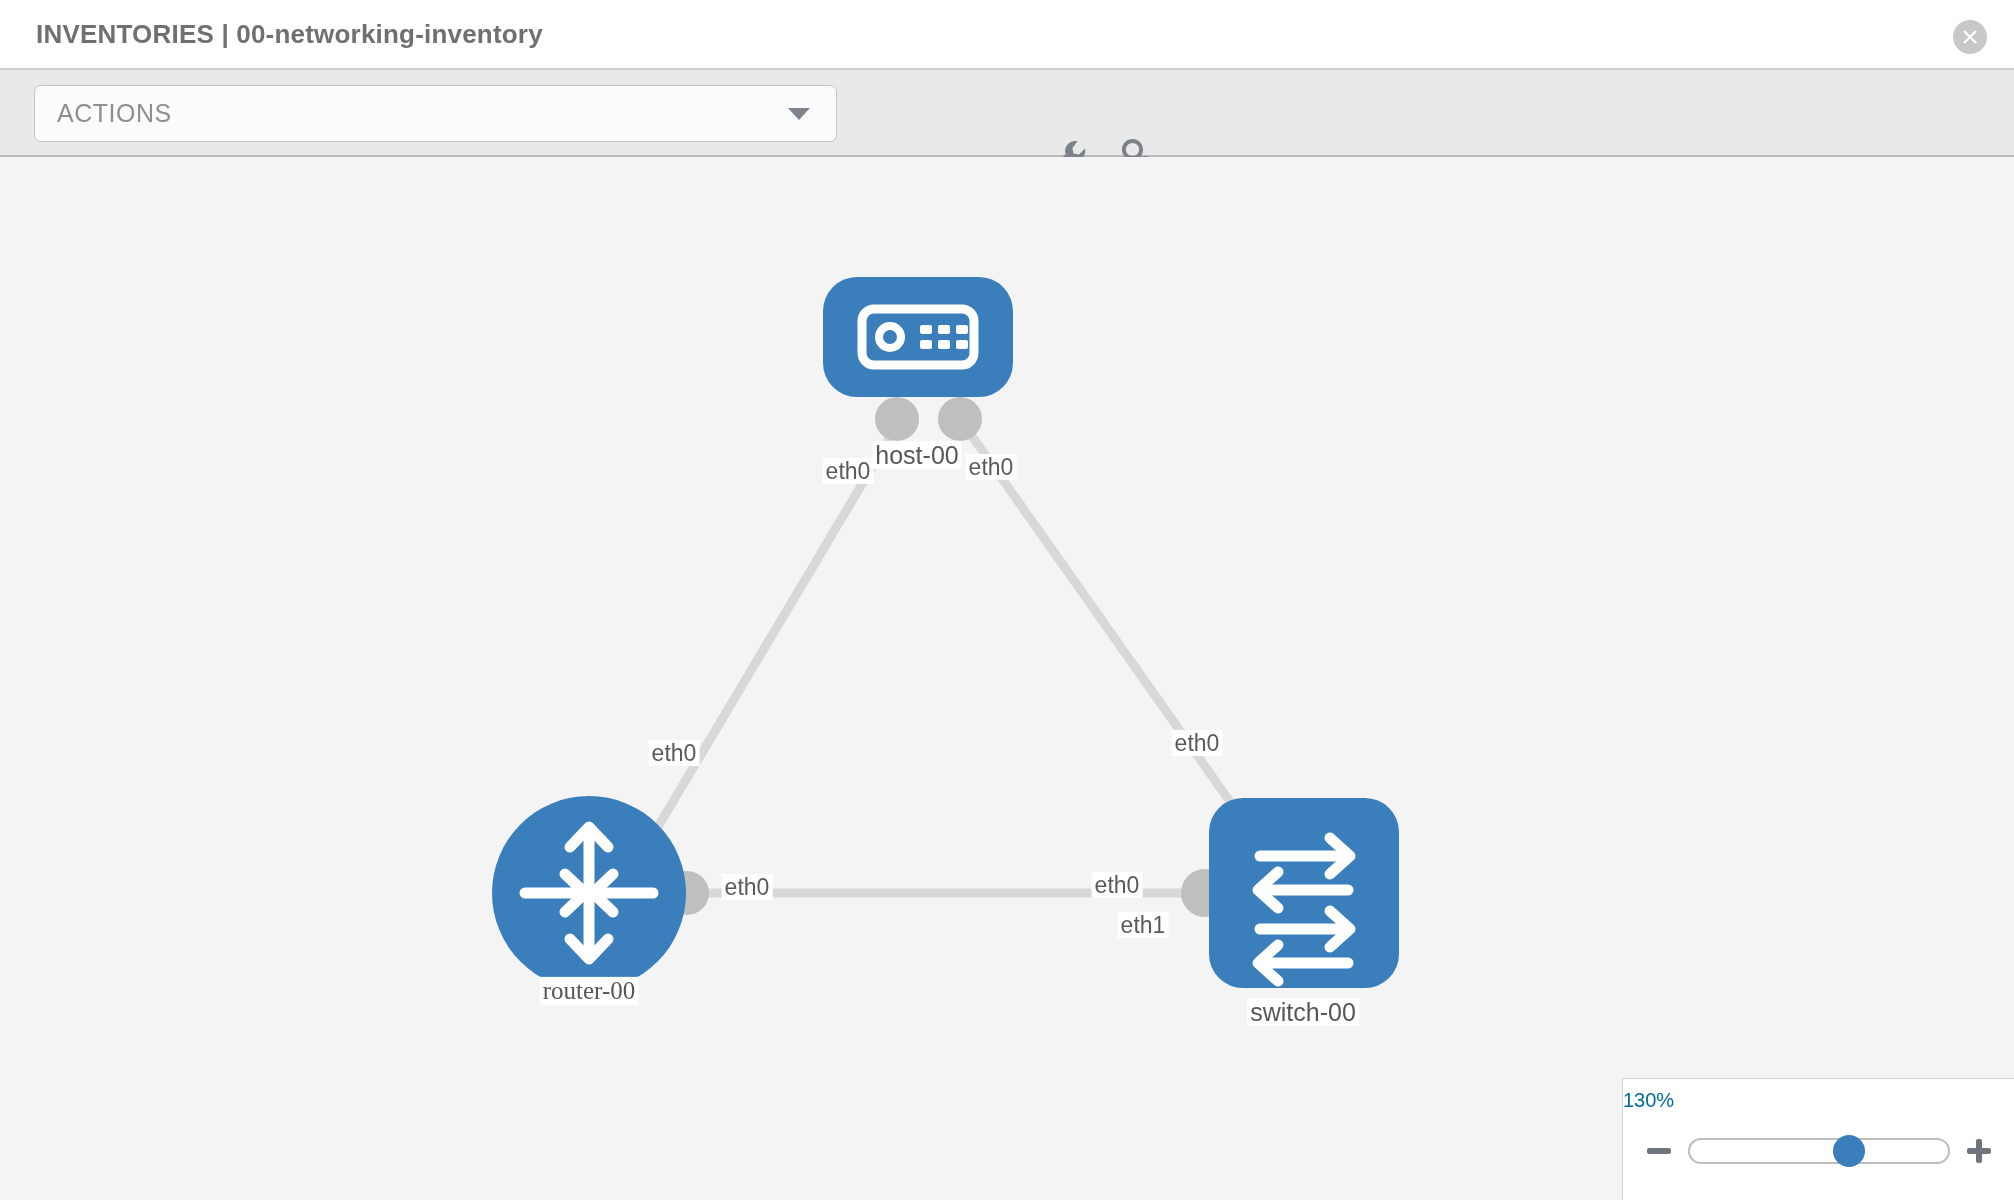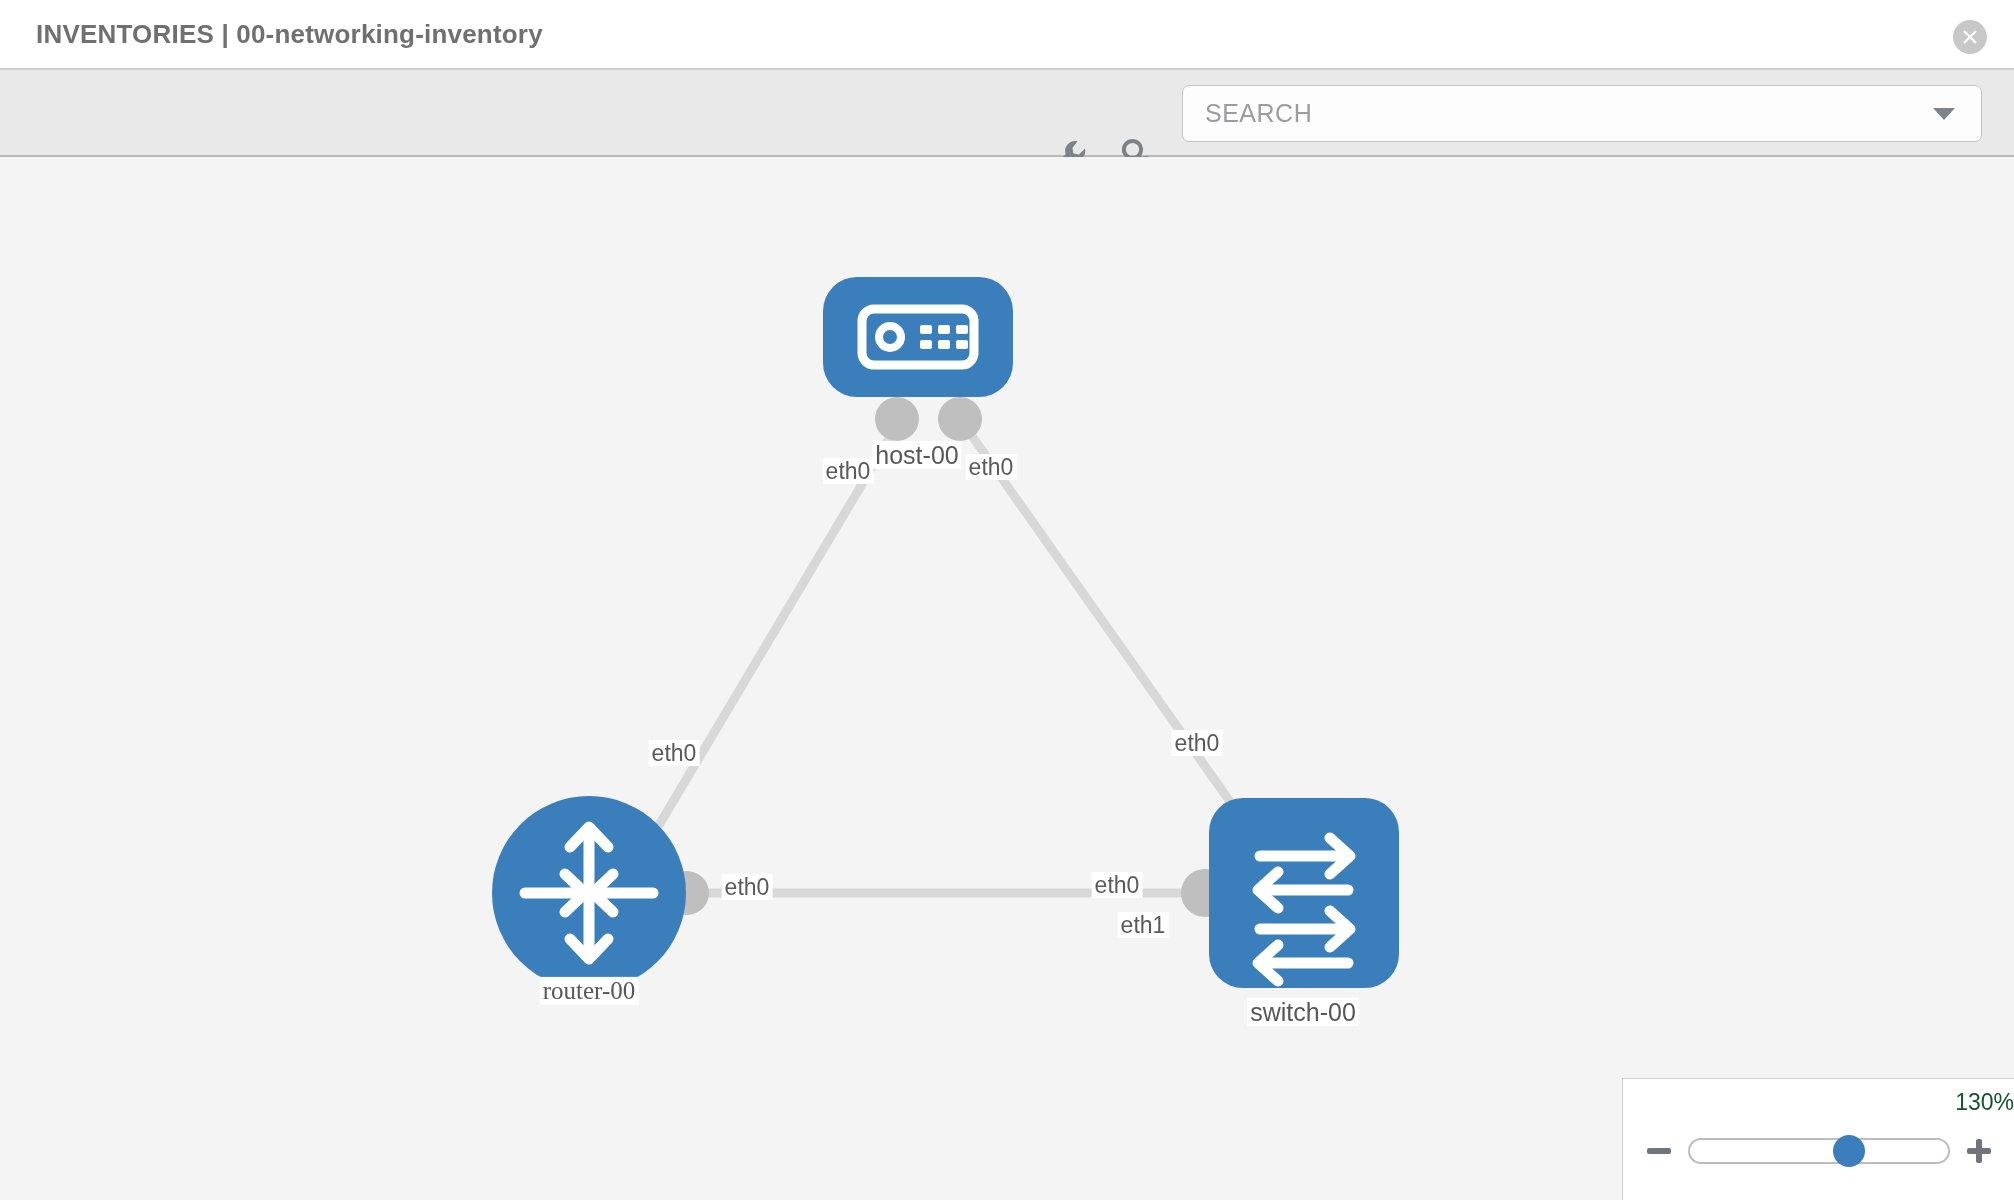--- a/index.html
+++ b/index.html
@@ -115,22 +115,22 @@
   
   .zoom-widget {
     position: absolute; right: 0; bottom: 0;
     width: 392px; height: 122px;
     background: #ffffff;
     border: 1px solid #d2d2d2;
     border-right: none; border-bottom: none;
   }
   .zoom-level {
     position: absolute; left: 0; right: 0; top: 10px;
-    text-align: right;
-    font-size: 23px; color: #14532d;
+    text-align: left;
+    font-size: 20px; color: #0369a1;
   }
   .zoom-row {
     position: absolute; left: 0; right: 0; top: 52px;
     height: 40px;
     display: flex; align-items: center; justify-content: center;
   }
   .zoom-minus, .zoom-plus {
     width: 34px; height: 34px;
     display: flex; align-items: center; justify-content: center;
     cursor: pointer; flex: 0 0 auto;
@@ -162,42 +162,42 @@
     <div class="header-title">INVENTORIES | 00-networking-inventory</div>
     <div class="close-btn">
       <svg width="20" height="20" viewBox="0 0 20 20" aria-hidden="true">
         <path d="M4.8 3.2 L10 8.4 L15.2 3.2 L16.8 4.8 L11.6 10 L16.8 15.2 L15.2 16.8 L10 11.6 L4.8 16.8 L3.2 15.2 L8.4 10 L3.2 4.8 Z" fill="#ffffff"></path>
       </svg>
     </div>
   </div>
 
   <div class="toolbar">
 
+    <div class="actions-select">
+      <span class="label">ACTIONS</span>
+      <span class="caret"></span>
+    </div>
 
     <div class="tool-icon wrench">
       <svg width="44" height="44" viewBox="0 0 44 44" aria-hidden="true">
         <path d="M31.6 7.2 a10.2 10.2 0 0 0 -12.0 13.0 L8.6 31.2 a3.6 3.6 0 0 0 0 5.1 l1.3 1.3 a3.6 3.6 0 0 0 5.1 0 L26.0 26.6 a10.2 10.2 0 0 0 13.0 -12.1 l-6.0 6.0 -5.6 -1.0 -1.0 -5.6 Z" fill="#7c828a"></path>
         <circle cx="12.6" cy="34.2" r="1.9" fill="#f0f0f0"></circle>
       </svg>
     </div>
 
     <div class="tool-icon key">
       <svg width="44" height="44" viewBox="0 0 44 44" aria-hidden="true">
         <circle cx="16.5" cy="15.5" r="8.6" fill="none" stroke="#7c828a" stroke-width="4"></circle>
         <circle cx="16.5" cy="15.5" r="2.6" fill="#e9e9e9"></circle>
         <path d="M22.4 21.6 L35.6 34.8" stroke="#7c828a" stroke-width="4" stroke-linecap="butt"></path>
         <path d="M27.0 24.0 L32.4 24.0" stroke="#7c828a" stroke-width="3.6"></path>
         <path d="M30.6 28.2 L35.2 28.2" stroke="#7c828a" stroke-width="3.6"></path>
       </svg>
     </div>
 
-    <div class="search-box">
-      <span class="label">SEARCH</span>
-      <span class="caret"></span>
-    </div>
   </div>
 
   <div class="canvas">
 
     <svg class="topology" viewBox="0 0 2014 1043">
       <defs>
         <clipPath id="clipHost">
             <rect x="823" y="120" width="190" height="120" rx="34"></rect>
           </clipPath>
       </defs>

